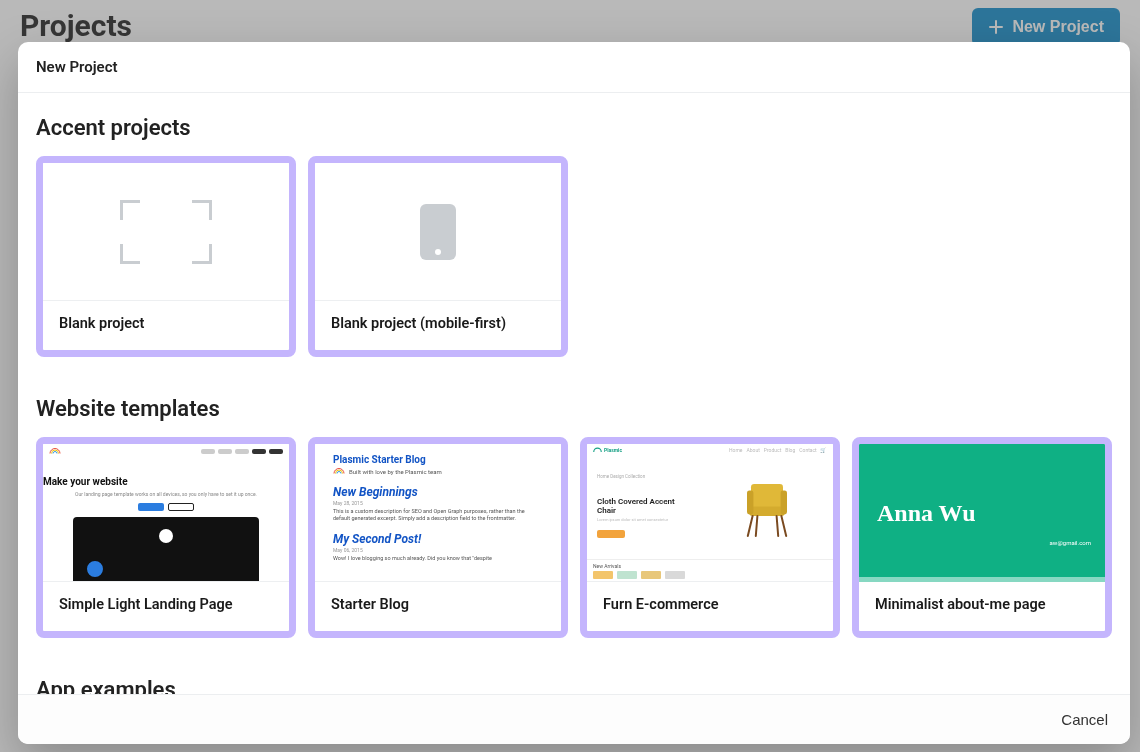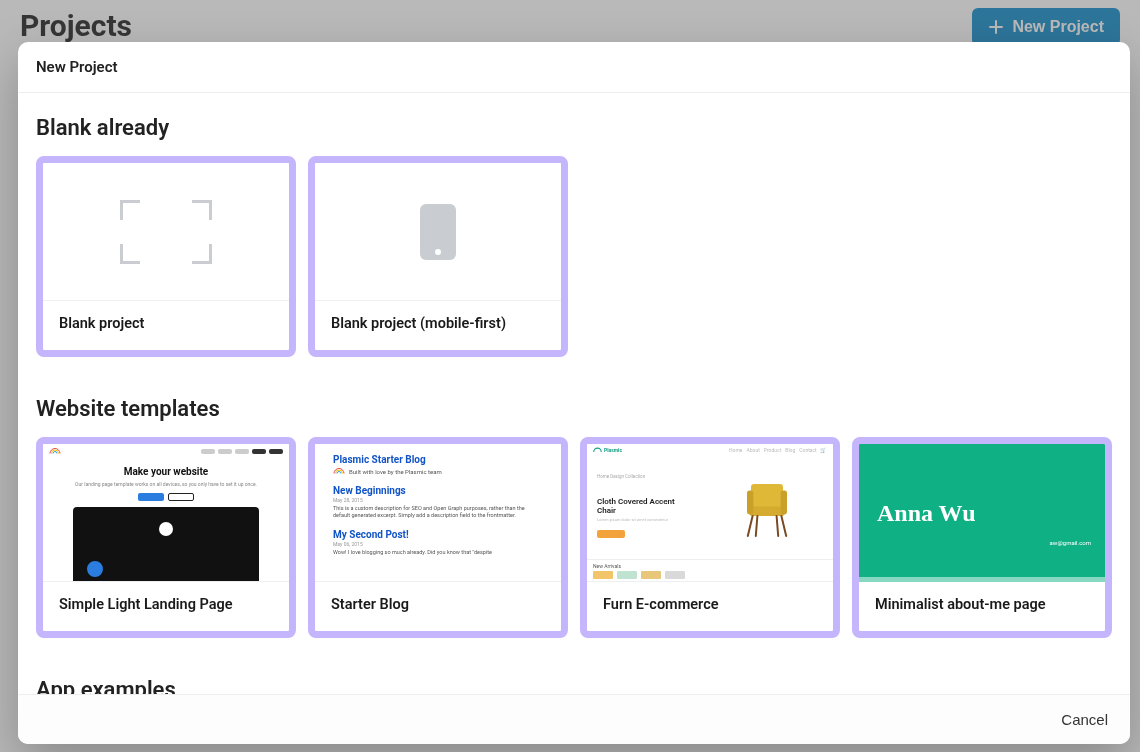--- a/index.html
+++ b/index.html
@@ -37,34 +37,34 @@
   .crop-icon .br { bottom:0; right:0; border-left:none; border-top:none; }
 
   .phone-icon { width:36px; height:56px; background:#c9cdd1; border-radius:6px; position:relative; }
   .phone-icon::after { content:""; position:absolute; bottom:5px; left:50%; transform:translateX(-50%); width:6px; height:6px; border-radius:50%; background:#fff; }
 
   
   .thumb-landing { width:100%; height:100%; background:#fff; display:flex; flex-direction:column; font-size:7px; }
   .thumb-landing .nav { height:14px; display:flex; justify-content:space-between; align-items:center; padding:0 6px; }
   .thumb-landing .nav .right { display:flex; gap:3px; }
   .thumb-landing .nav .pill { width:14px; height:5px; background:#333; border-radius:2px; }
-  .thumb-landing .headline { text-align:center; font-weight:700; font-size:10px; color:#111; margin-top:8px; }
+  .thumb-landing .headline { font-weight:700; font-size:10px; color:#111; margin-top:18px; }
   .thumb-landing .sub { text-align:center; color:#888; margin-top:4px; font-size:5px; }
   .thumb-landing .btns { display:flex; justify-content:center; gap:4px; margin-top:6px; }
   .thumb-landing .btns .b1 { width:26px; height:8px; background:#2b7de0; border-radius:2px; }
   .thumb-landing .btns .b2 { width:26px; height:8px; background:#fff; border:1px solid #222; border-radius:2px; }
   .thumb-landing .dark { flex:1; margin:6px 30px 0; background:#111; border-radius:4px 4px 0 0; position:relative; }
   .thumb-landing .dark .dot { position:absolute; top:30%; left:50%; transform:translate(-50%,-50%); width:14px; height:14px; background:#fff; border-radius:50%; }
   .thumb-landing .dark .ring { position:absolute; bottom:4px; left:14px; width:16px; height:16px; border:2px solid #2b7de0; border-radius:50%; background:#2b7de0; }
 
   .thumb-blog { width:100%; height:100%; background:#fff; padding:10px 18px; font-size:7px; }
   .thumb-blog .title { color:#1254c5; font-weight:700; font-size:10px; }
   .thumb-blog .sub { color:#555; margin-top:2px; font-size:6px; display:flex; align-items:center; gap:4px;}
   .thumb-blog .post { margin-top:10px; }
-  .thumb-blog .post .pt { color:#1254c5; font-weight:700; font-size:10px; }
+  .thumb-blog .post .pt { color:#1254c5; font-weight:700; font-size:12px;font-style:italic; }
   .thumb-blog .post .pd { color:#999; font-size:5px; margin-top:1px; }
   .thumb-blog .post .pb { color:#555; font-size:5.5px; margin-top:2px; line-height:1.3; }
 
   .thumb-furn { width:100%; height:100%; background:#fff; display:flex; flex-direction:column; }
   .thumb-furn .nav { height:12px; display:flex; justify-content:space-between; align-items:center; padding:3px 6px; font-size:5px; color:#888;}
   .thumb-furn .nav .brand { color:#16a085; font-weight:700; }
   .thumb-furn .hero { flex:1; display:flex; }
   .thumb-furn .hero .left { width:46%; padding:18px 10px; font-size:6px; }
   .thumb-furn .hero .left .lbl { color:#aaa; font-size:4.5px; }
   .thumb-furn .hero .left .h { font-weight:600; font-size:8px; margin-top:18px; color:#222;}
@@ -126,21 +126,21 @@
   </div>
 </div>
 
 <div class="overlay"></div>
 
 <div class="modal">
   <div class="modal-header">New Project</div>
 
   <div class="modal-body">
 
-    <div class="section-title">Blank already</div>
+    <div class="section-title">Accent projects</div>
     <div class="card-row" style="grid-template-columns: repeat(4, 1fr);">
       <div class="template-card" style="grid-column: span 1;">
         <div class="card-thumb">
           <div class="crop-icon">
             <span class="tl"></span>
               <span class="tr"></span>
               <span class="bl"></span>
               <span class="br"></span>
           </div>
         </div>

